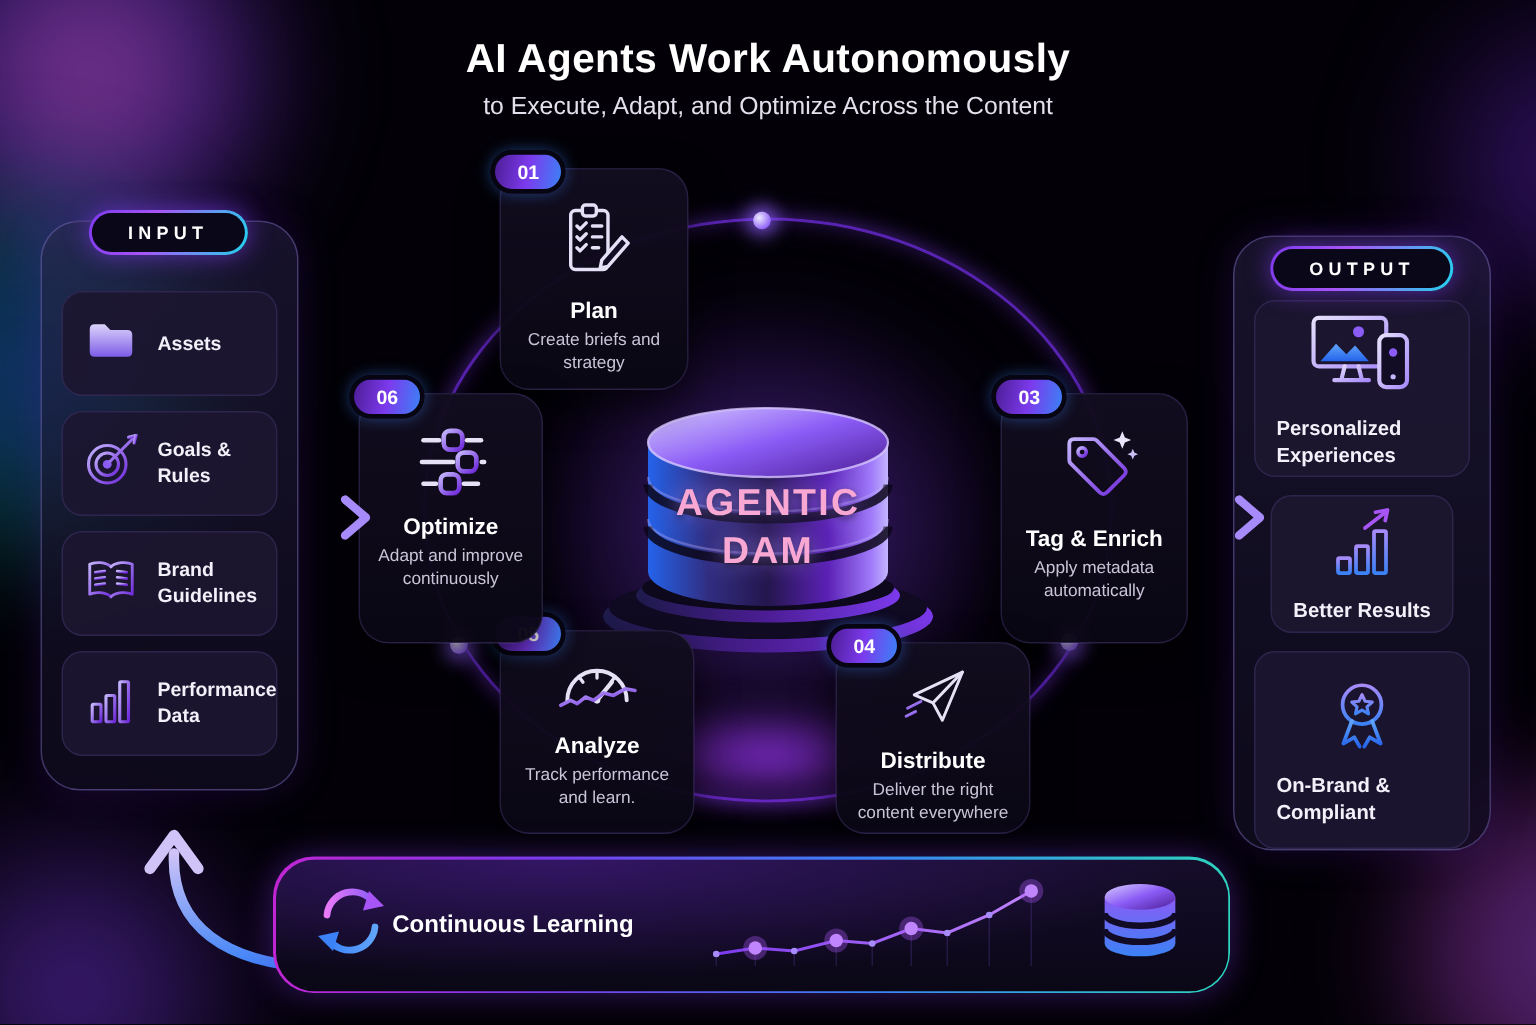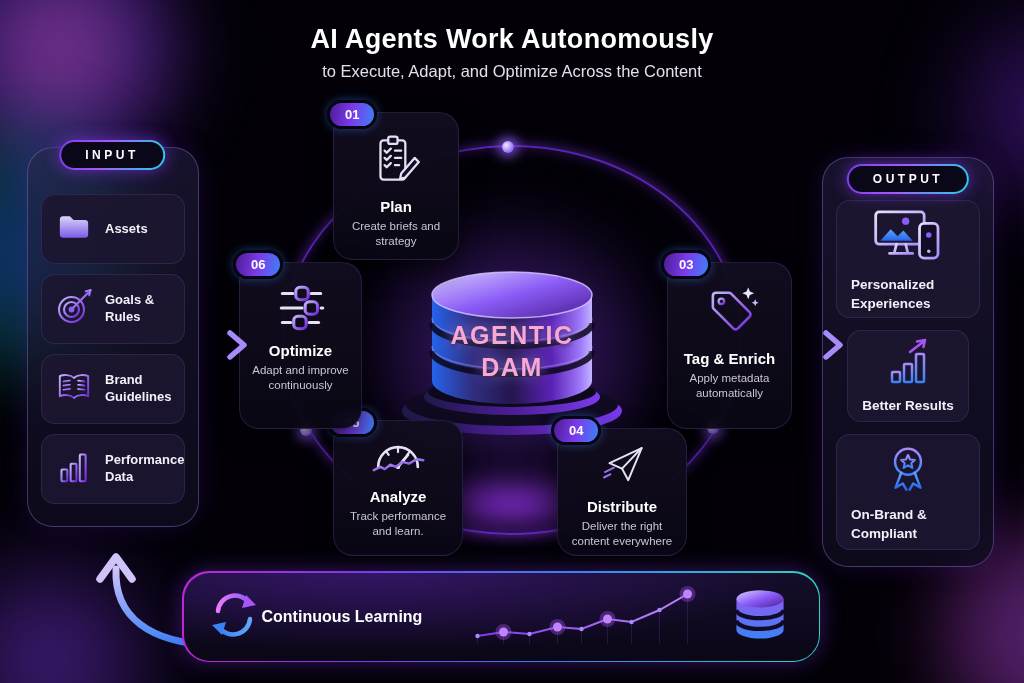--- a/index.html
+++ b/index.html
@@ -257,21 +257,21 @@
             <path d="M8 46 H48"></path>
             <rect x="12" y="36" width="8" height="10" rx="1"></rect>
               <rect x="24" y="28" width="8" height="18" rx="1"></rect>
               <rect x="36" y="18" width="8" height="28" rx="1"></rect>
             <path d="M30 16 L43 6" stroke="#A855F7"></path>
             <path d="M45 4 L37 5.5 M45 4 L43.5 11" stroke="#A855F7"></path>
           </svg>
         </span>
         <span class="out-label">Better Results</span>
       </div>
-      <div class="panel-item out-item" style="height:116px;">
+      <div class="panel-item out-item" style="height:132px;">
         <span class="out-icon">
           <svg width="58" height="54" viewBox="0 0 56 50" fill="none" stroke="url(#gPB)" stroke-width="2.4" stroke-linecap="round" stroke-linejoin="round">
             <circle cx="28" cy="19" r="12.5"></circle>
             <path d="M28 12.5 L30 16.8 L34.6 17.3 L31.2 20.4 L32.2 24.9 L28 22.5 L23.8 24.9 L24.8 20.4 L21.4 17.3 L26 16.8 Z" stroke-width="2"></path>
             <path d="M21.5 29.5 L16 44 L23 40 L26.5 46" stroke="url(#gBlueFill)"></path>
             <path d="M34.5 29.5 L40 44 L33 40 L29.5 46" stroke="url(#gBlueFill)"></path>
           </svg>
         </span>
         <span class="out-label">On-Brand &amp; Compliant</span>
       </div>

